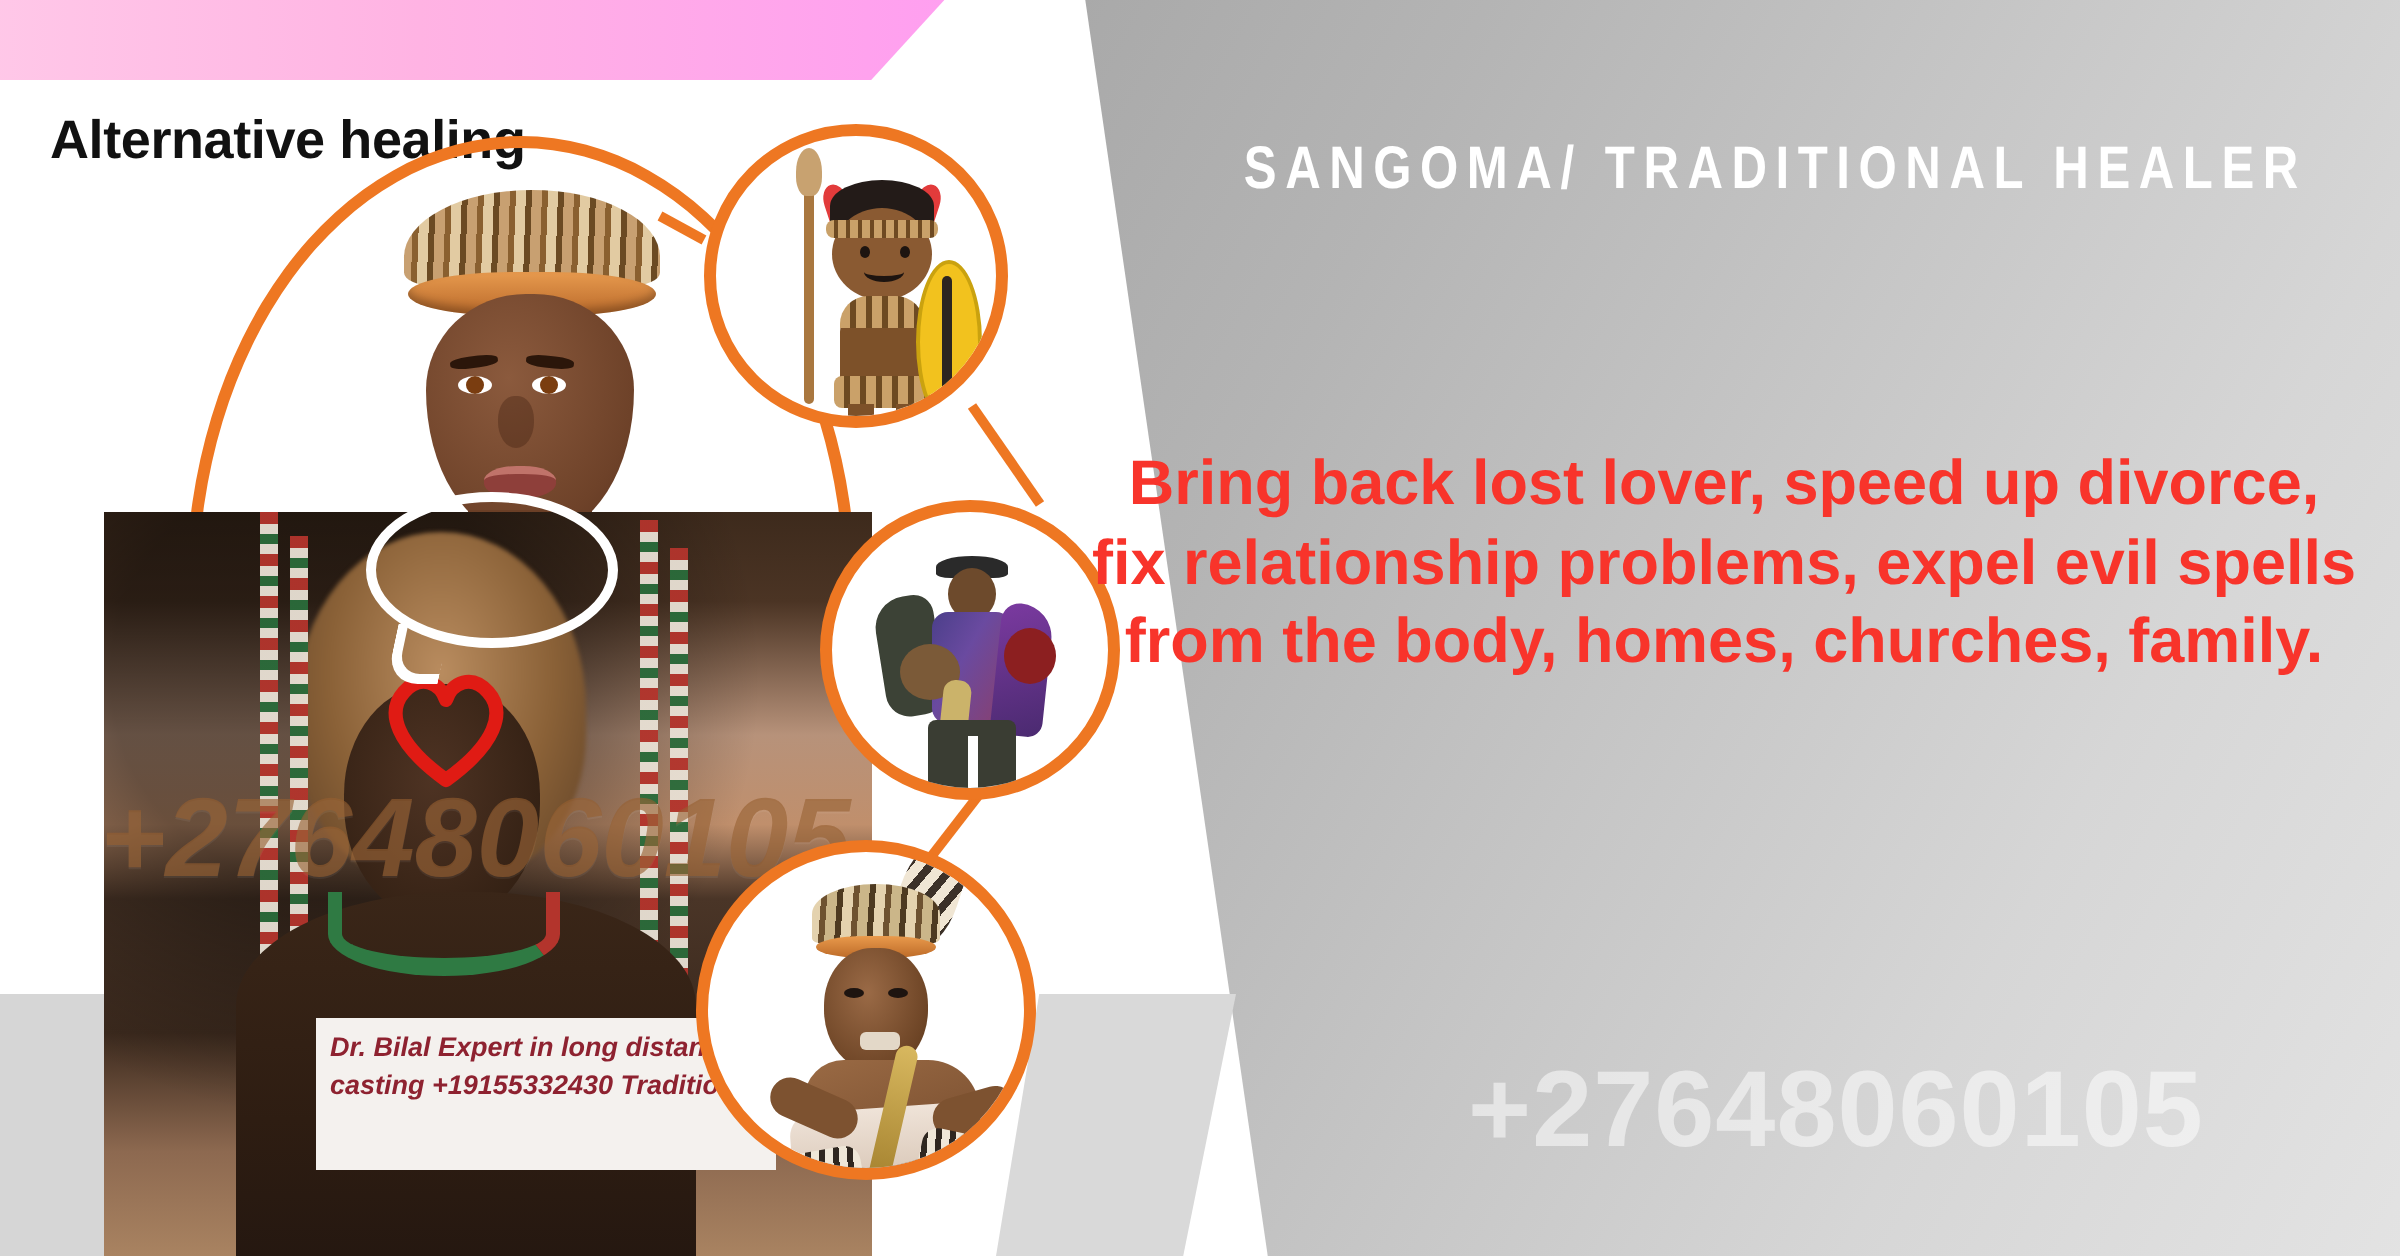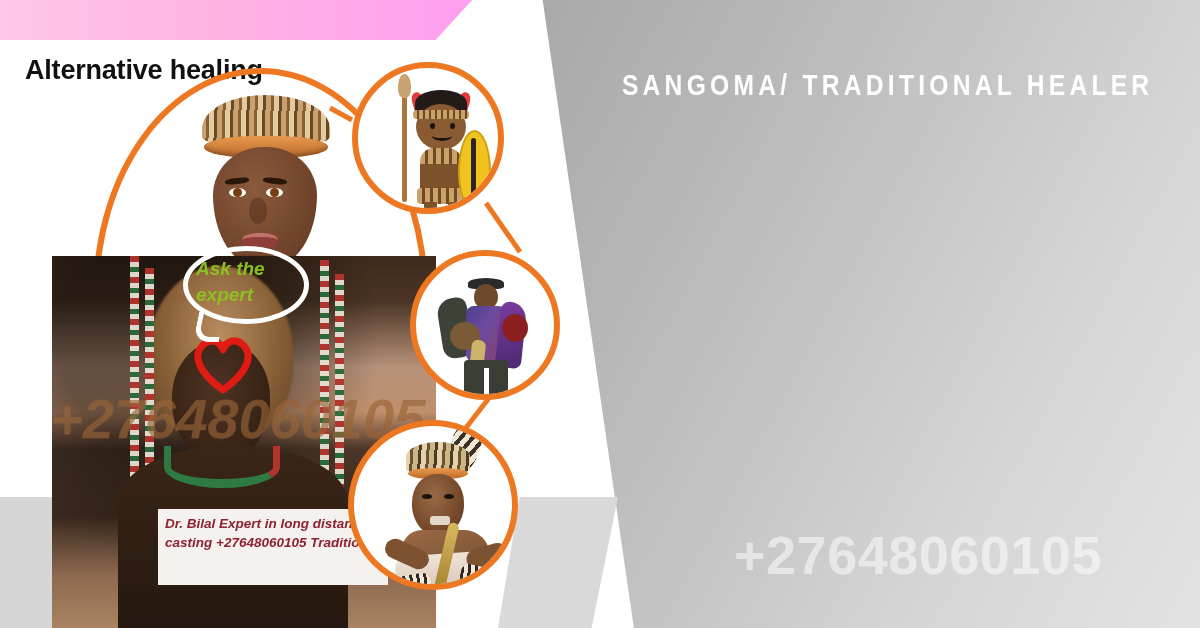--- a/index.html
+++ b/index.html
@@ -328,26 +328,25 @@
     </div>
 
     <svg class="photo-heart" viewBox="0 0 66 60">
       <path d="M33 56 C 8 38, 3 22, 12 12 C 20 3, 30 7, 33 16 C 36 7, 46 3, 54 12 C 63 22, 58 38, 33 56 Z" fill="none" stroke="#e01b14" stroke-width="7" stroke-linejoin="round"></path>
     </svg>
 
     <div class="photo-phone">+27648060105</div>
 
     <div class="photo-caption">
       <div>Dr. Bilal Expert in long distan</div>
-      <div>casting +27648060105 Traditio</div>
+      <div>casting +19155332430 Traditio</div>
     </div>
 
     <div class="bubble"></div>
     <div class="bubble-tail"></div>
-    <div class="bubble-text">Ask the expert</div>
 
   </div>
 
   <svg style="position:absolute;left:0;top:0;width:600px;height:628px;pointer-events:none">
     <line x1="486" y1="203" x2="520" y2="252" stroke="#ee7722" stroke-width="5"></line>
     <line x1="489" y1="398" x2="455" y2="442" stroke="#ee7722" stroke-width="5"></line>
     <line x1="352" y1="120" x2="330" y2="108" stroke="#ee7722" stroke-width="5"></line>
   </svg>
 
   <div class="circ top">
@@ -396,15 +395,16 @@
     <div class="s-torso"></div>
     <div class="s-cloth"></div>
     <div class="s-strap"></div>
     <div class="s-arm-l"></div>
     <div class="s-arm-r"></div>
     <div class="s-fringe"></div>
     <div class="s-fringe2"></div>
   </div>
 
   <div class="r-kicker">SANGOMA/ TRADITIONAL HEALER</div>
+  <div class="r-services">Bring back lost lover, speed up divorce, fix relationship problems, expel evil spells from the body, homes, churches, family.</div>
   <div class="r-watermark">+27648060105</div>
 
 </div>
 
 </body></html>

